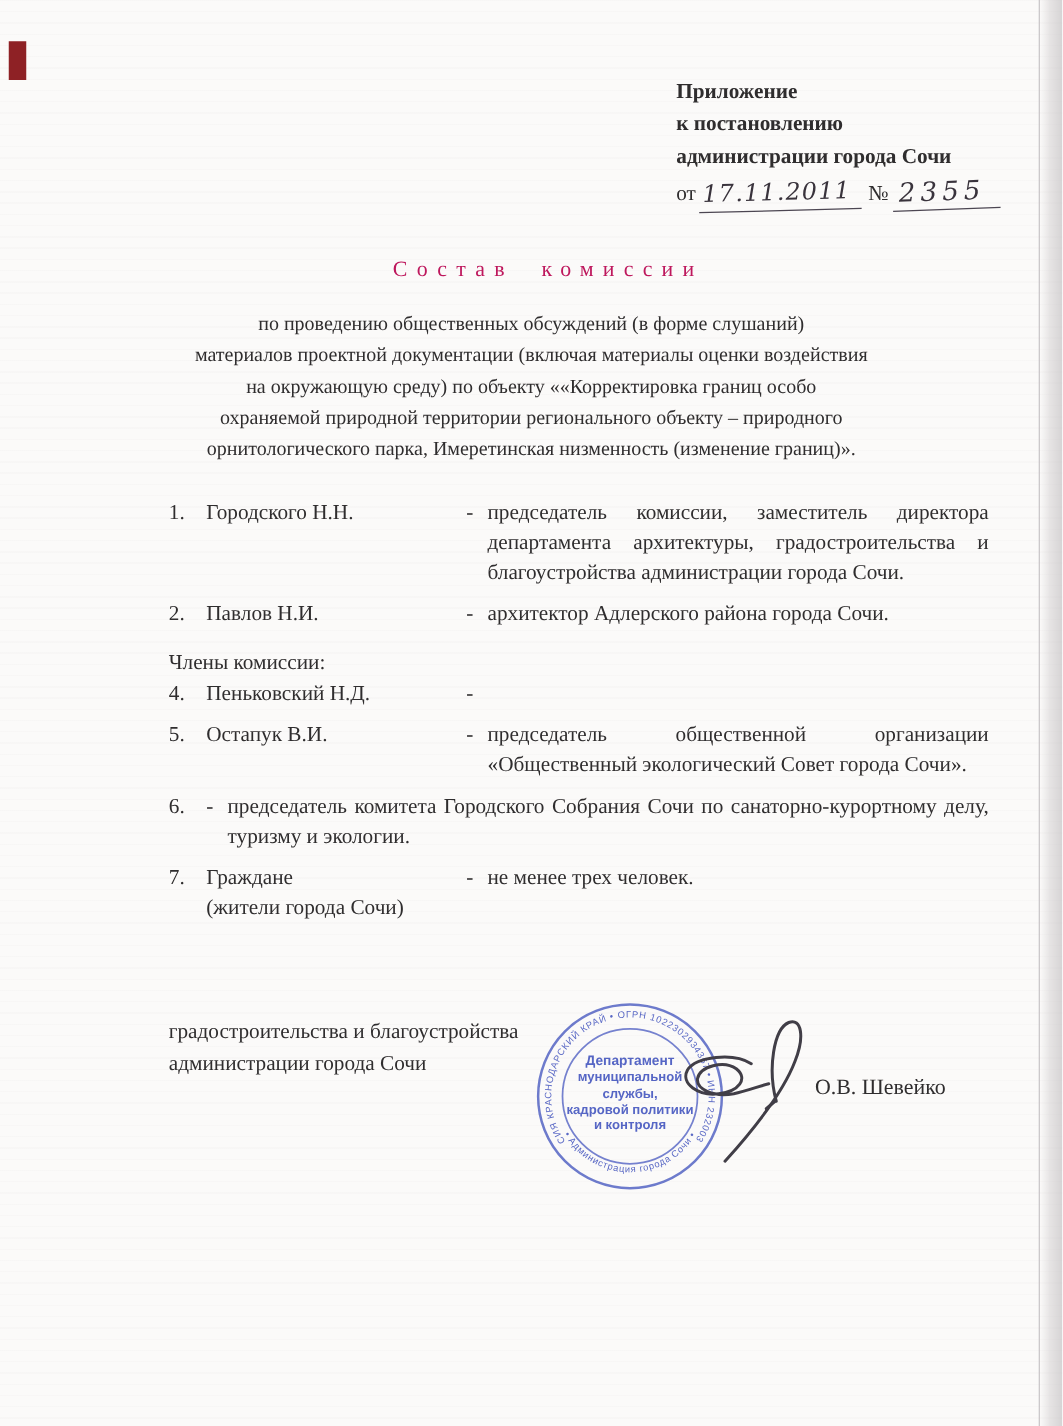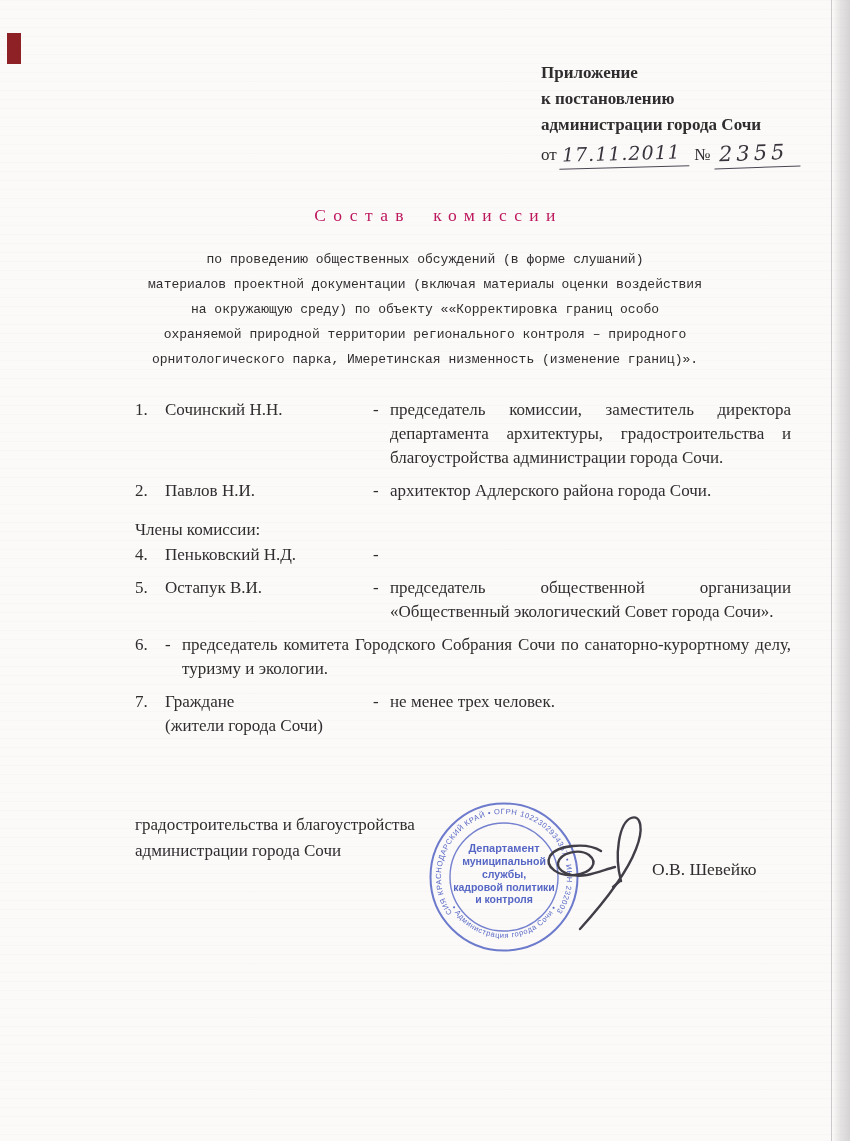--- a/index.html
+++ b/index.html
@@ -34,21 +34,21 @@
     display:inline-block; font-size:21px; letter-spacing:4px;
     border-bottom:1.6px solid #4c4652; padding:0 12px 1px 5px;
     transform:rotate(-2deg); margin-left:3px;
   }
   .no-sign { margin-left:6px; }
 
   .title {
     position:absolute; top:205px; left:0; width:833px; text-align:center;
     font-size:17.5px; letter-spacing:0.42em; word-spacing:0.6em; color:#be185d;padding-left:22px;
   }
-  .intro { position:absolute; top:247px; left:25px; width:800px; text-align:center; font-size:13px; line-height:25px;font-family:Liberation Mono, monospace; }
+  .intro { position:absolute; top:247px; left:25px; width:800px; text-align:center; font-size:16px; line-height:25px; }
 
   .list { position:absolute; left:135px; top:398px; width:656px; font-size:17px; line-height:24px; }
   .row { display:flex; align-items:flex-start; margin-bottom:9px; }
   .row .num  { flex:0 0 30px; }
   .row .nm   { flex:0 0 208px; }
   .row .dash { flex:0 0 17px; }
   .row .role { flex:1; text-align:justify; }
   .members-label { margin:15px 0 1px 0; }
 
   .sigblock { position:absolute; left:135px; top:812px; font-size:17px; line-height:26px; z-index:1; }
@@ -73,29 +73,29 @@
     <span>от</span><span class="hw hw-date">17.11.2011</span><span class="no-sign">№</span><span class="hw hw-num">2355</span>
   </div>
 </div>
 
 <div class="title">Состав комиссии</div>
 
 <div class="intro">
   <div>по проведению общественных обсуждений (в форме слушаний)</div>
   <div>материалов проектной документации (включая материалы оценки воздействия</div>
   <div>на окружающую среду) по объекту ««Корректировка границ особо</div>
-  <div>охраняемой природной территории регионального контроля – природного</div>
+  <div>охраняемой природной территории регионального объекту – природного</div>
   <div>орнитологического парка, Имеретинская низменность (изменение границ)».</div>
 </div>
 
 <div class="list">
 
   <div class="row">
     <span class="num">1.</span>
-    <span class="nm">Сочинский Н.Н.</span>
+    <span class="nm">Городского Н.Н.</span>
     <span class="dash">-</span>
     <span class="role">председатель комиссии, заместитель директора департамента архитектуры, градостроительства и благоустройства администрации города Сочи.</span>
   </div>
 
   <div class="row">
     <span class="num">2.</span>
     <span class="nm">Павлов Н.И.</span>
     <span class="dash">-</span>
     <span class="role">архитектор Адлерского района города Сочи.</span>
   </div>

